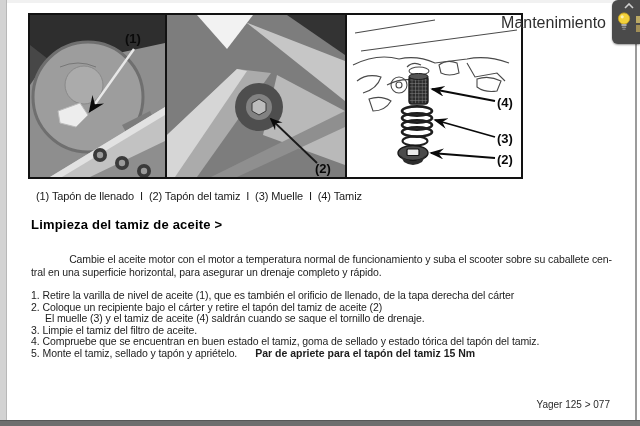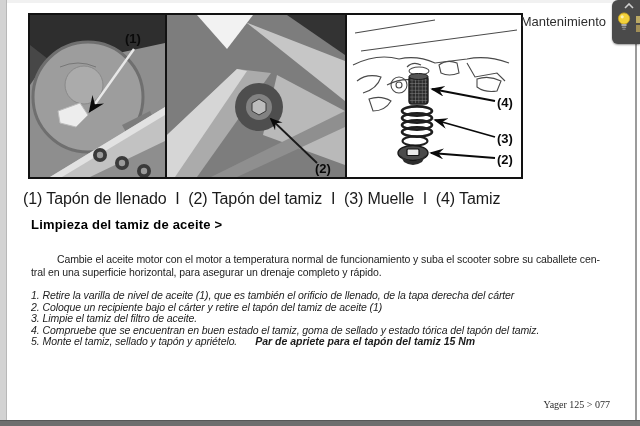--- a/index.html
+++ b/index.html
@@ -15,42 +15,42 @@
   .frame-right{position:absolute;right:0;top:0;width:3px;height:426px;background:#fff;border-left:2px solid #9b9b9b;}
   .frame-bottom{position:absolute;left:0;bottom:0;width:640px;height:5px;background:#6e6e6e;border-top:1px solid #575757;}
 
   
   .fig{position:absolute;top:13px;border:2px solid #121212;background:#fff;box-sizing:border-box;}
   #fig1{left:28px;width:139px;height:166px;}
   #fig2{left:165px;width:182px;height:166px;}
   #fig3{left:345px;width:178px;height:166px;}
   .fig svg{display:block;width:100%;height:100%;}
 
-  .section-label{position:absolute;top:14px;right:34px;font-size:13px;color:#2e2e2e;}
+  .section-label{position:absolute;top:14px;right:34px;font-size:16px;color:#2e2e2e;}
 
   
   .side-panel{position:absolute;top:0;right:0;width:28px;height:44px;background:#4a4a4a;border-radius:6px 0 0 6px;box-shadow:0 1px 2px rgba(0,0,0,.4);}
   .side-panel .chev{position:absolute;top:3px;right:6px;width:10px;height:6px;}
   .side-panel .bulb{position:absolute;top:12px;left:5px;width:14px;height:20px;}
   .side-panel .edge-marks{position:absolute;top:16px;right:0;width:4px;height:16px;background:linear-gradient(#d8c16a 0 45%,transparent 45% 55%,#b7a05a 55% 100%);opacity:.8;}
 
-  .caption{position:absolute;left:23px;top:190px;font-size:16px;letter-spacing:-.1px;white-space:pre;color:#1a1a1a;}
+  .caption{position:absolute;left:36px;top:190px;font-size:11px;letter-spacing:-.1px;white-space:pre;color:#1a1a1a;}
   .page-title{position:absolute;left:31px;top:217px;font-size:13px;font-weight:bold;letter-spacing:.2px;color:#000;}
 
   .para{position:absolute;left:31px;top:253px;width:581px;font-size:10.5px;letter-spacing:-.1px;line-height:13px;}
-  .para .l1{text-indent:26px;white-space:nowrap;}
+  .para .l1{text-indent:26px;white-space:nowrap;text-align:right;}
   .para .l2{white-space:nowrap;}
 
-  .steps{position:absolute;left:31px;top:290px;width:585px;font-size:10.5px;letter-spacing:-.1px;line-height:11.6px;font-style:italic;}
+  .steps{position:absolute;left:31px;top:290px;width:585px;font-size:10.5px;letter-spacing:-.1px;line-height:11.6px;}
   .step{padding-left:14px;text-indent:-14px;white-space:nowrap;}
   .step .num{margin-right:3px;}
   .step .bold{font-weight:bold;margin-left:18px;letter-spacing:0;}
   .step.sub{padding-left:14px;text-indent:0;}
 
-  .footer{position:absolute;top:399px;right:30px;font-size:10px;color:#2b2b2b;font-family:Liberation Serif, serif;}
+  .footer{position:absolute;top:399px;right:30px;font-size:10px;color:#2b2b2b;}
 </style>
 </head>
 <body>
 
 <div class="frame-left"></div>
 <div class="frame-top"></div>
 <div class="frame-right"></div>
 <div class="frame-bottom"></div>
 
 <div class="fig" id="fig1">
@@ -179,19 +179,20 @@
 
 <div class="page-title">Limpieza del tamiz de aceite &gt;</div>
 
 <div class="para">
   <div class="l1">Cambie el aceite motor con el motor a temperatura normal de funcionamiento y suba el scooter sobre su caballete cen-</div>
   <div class="l2">tral en una superficie horizontal, para asegurar un drenaje completo y rápido.</div>
 </div>
 
 <div class="steps">
   <div class="step"><span class="num">1.</span><span>Retire la varilla de nivel de aceite (1), que es también el orificio de llenado, de la tapa derecha del cárter</span></div>
-  <div class="step"><span class="num">2.</span><span>Coloque un recipiente bajo el cárter y retire el tapón del tamiz de aceite (1)</span></div>
+  <div class="step"><span class="num">2.</span><span>Coloque un recipiente bajo el cárter y retire el tapón del tamiz de aceite (2)</span></div>
+  <div class="step sub">El muelle (3) y el tamiz de aceite (4) saldrán cuando se saque el tornillo de drenaje.</div>
   <div class="step"><span class="num">3.</span><span>Limpie el tamiz del filtro de aceite.</span></div>
   <div class="step"><span class="num">4.</span><span>Compruebe que se encuentran en buen estado el tamiz, goma de sellado y estado tórica del tapón del tamiz.</span></div>
   <div class="step"><span class="num">5.</span><span>Monte el tamiz, sellado y tapón y apriételo.</span><span class="bold">Par de apriete para el tapón del tamiz 15 Nm</span></div>
 </div>
 
 <div class="footer">Yager 125 &gt; 077</div>
 
 </body></html>

